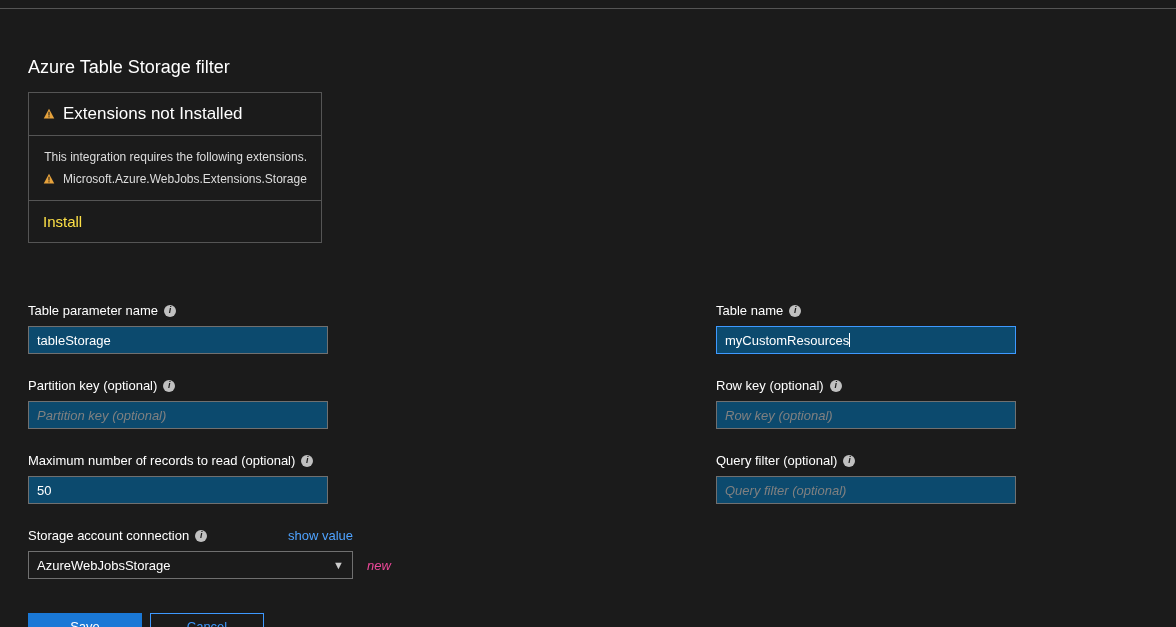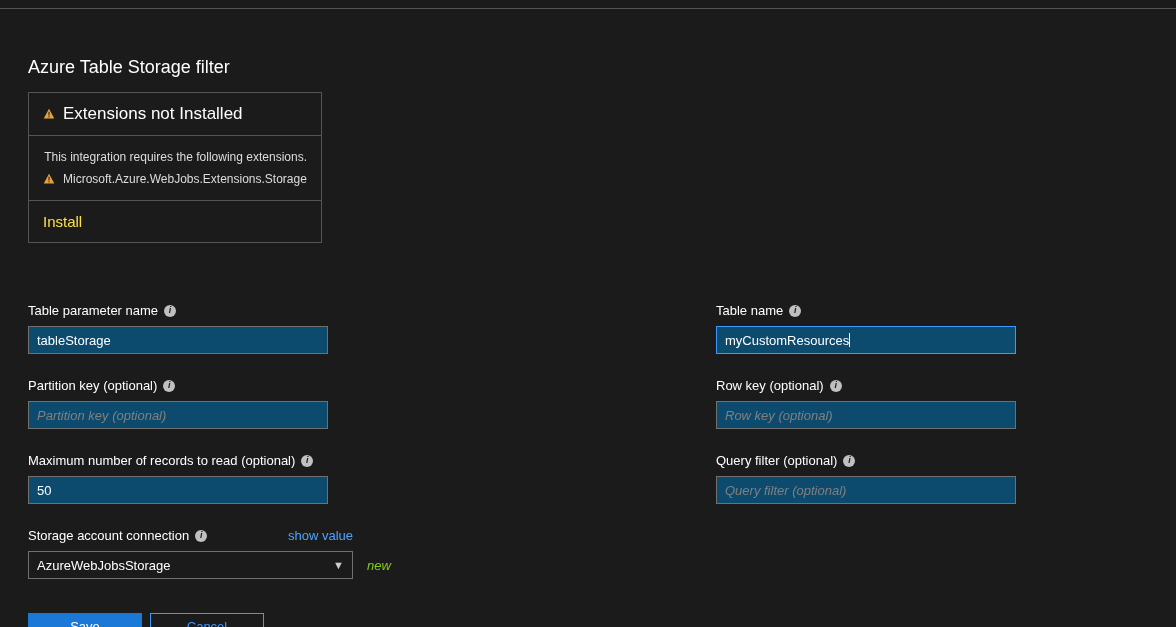--- a/index.html
+++ b/index.html
@@ -125,21 +125,21 @@
       cursor: pointer;
     }
     .select .caret {
       position: absolute;
       right: 8px;
       top: 50%;
       transform: translateY(-50%);
       font-size: 11px;
       color: #ccc;
     }
-    .new-link { color: #84cc16; font-style: italic; font-size: 13px; cursor: pointer; }
+    .new-link { color: #ec4899; font-style: italic; font-size: 13px; cursor: pointer; }
     .buttons {
       display: flex;
       gap: 8px;
       margin-top: 10px;
       text-align: center;
     }
     .btn {
       width: 114px;
       height: 26px;
       font-size: 13px;

